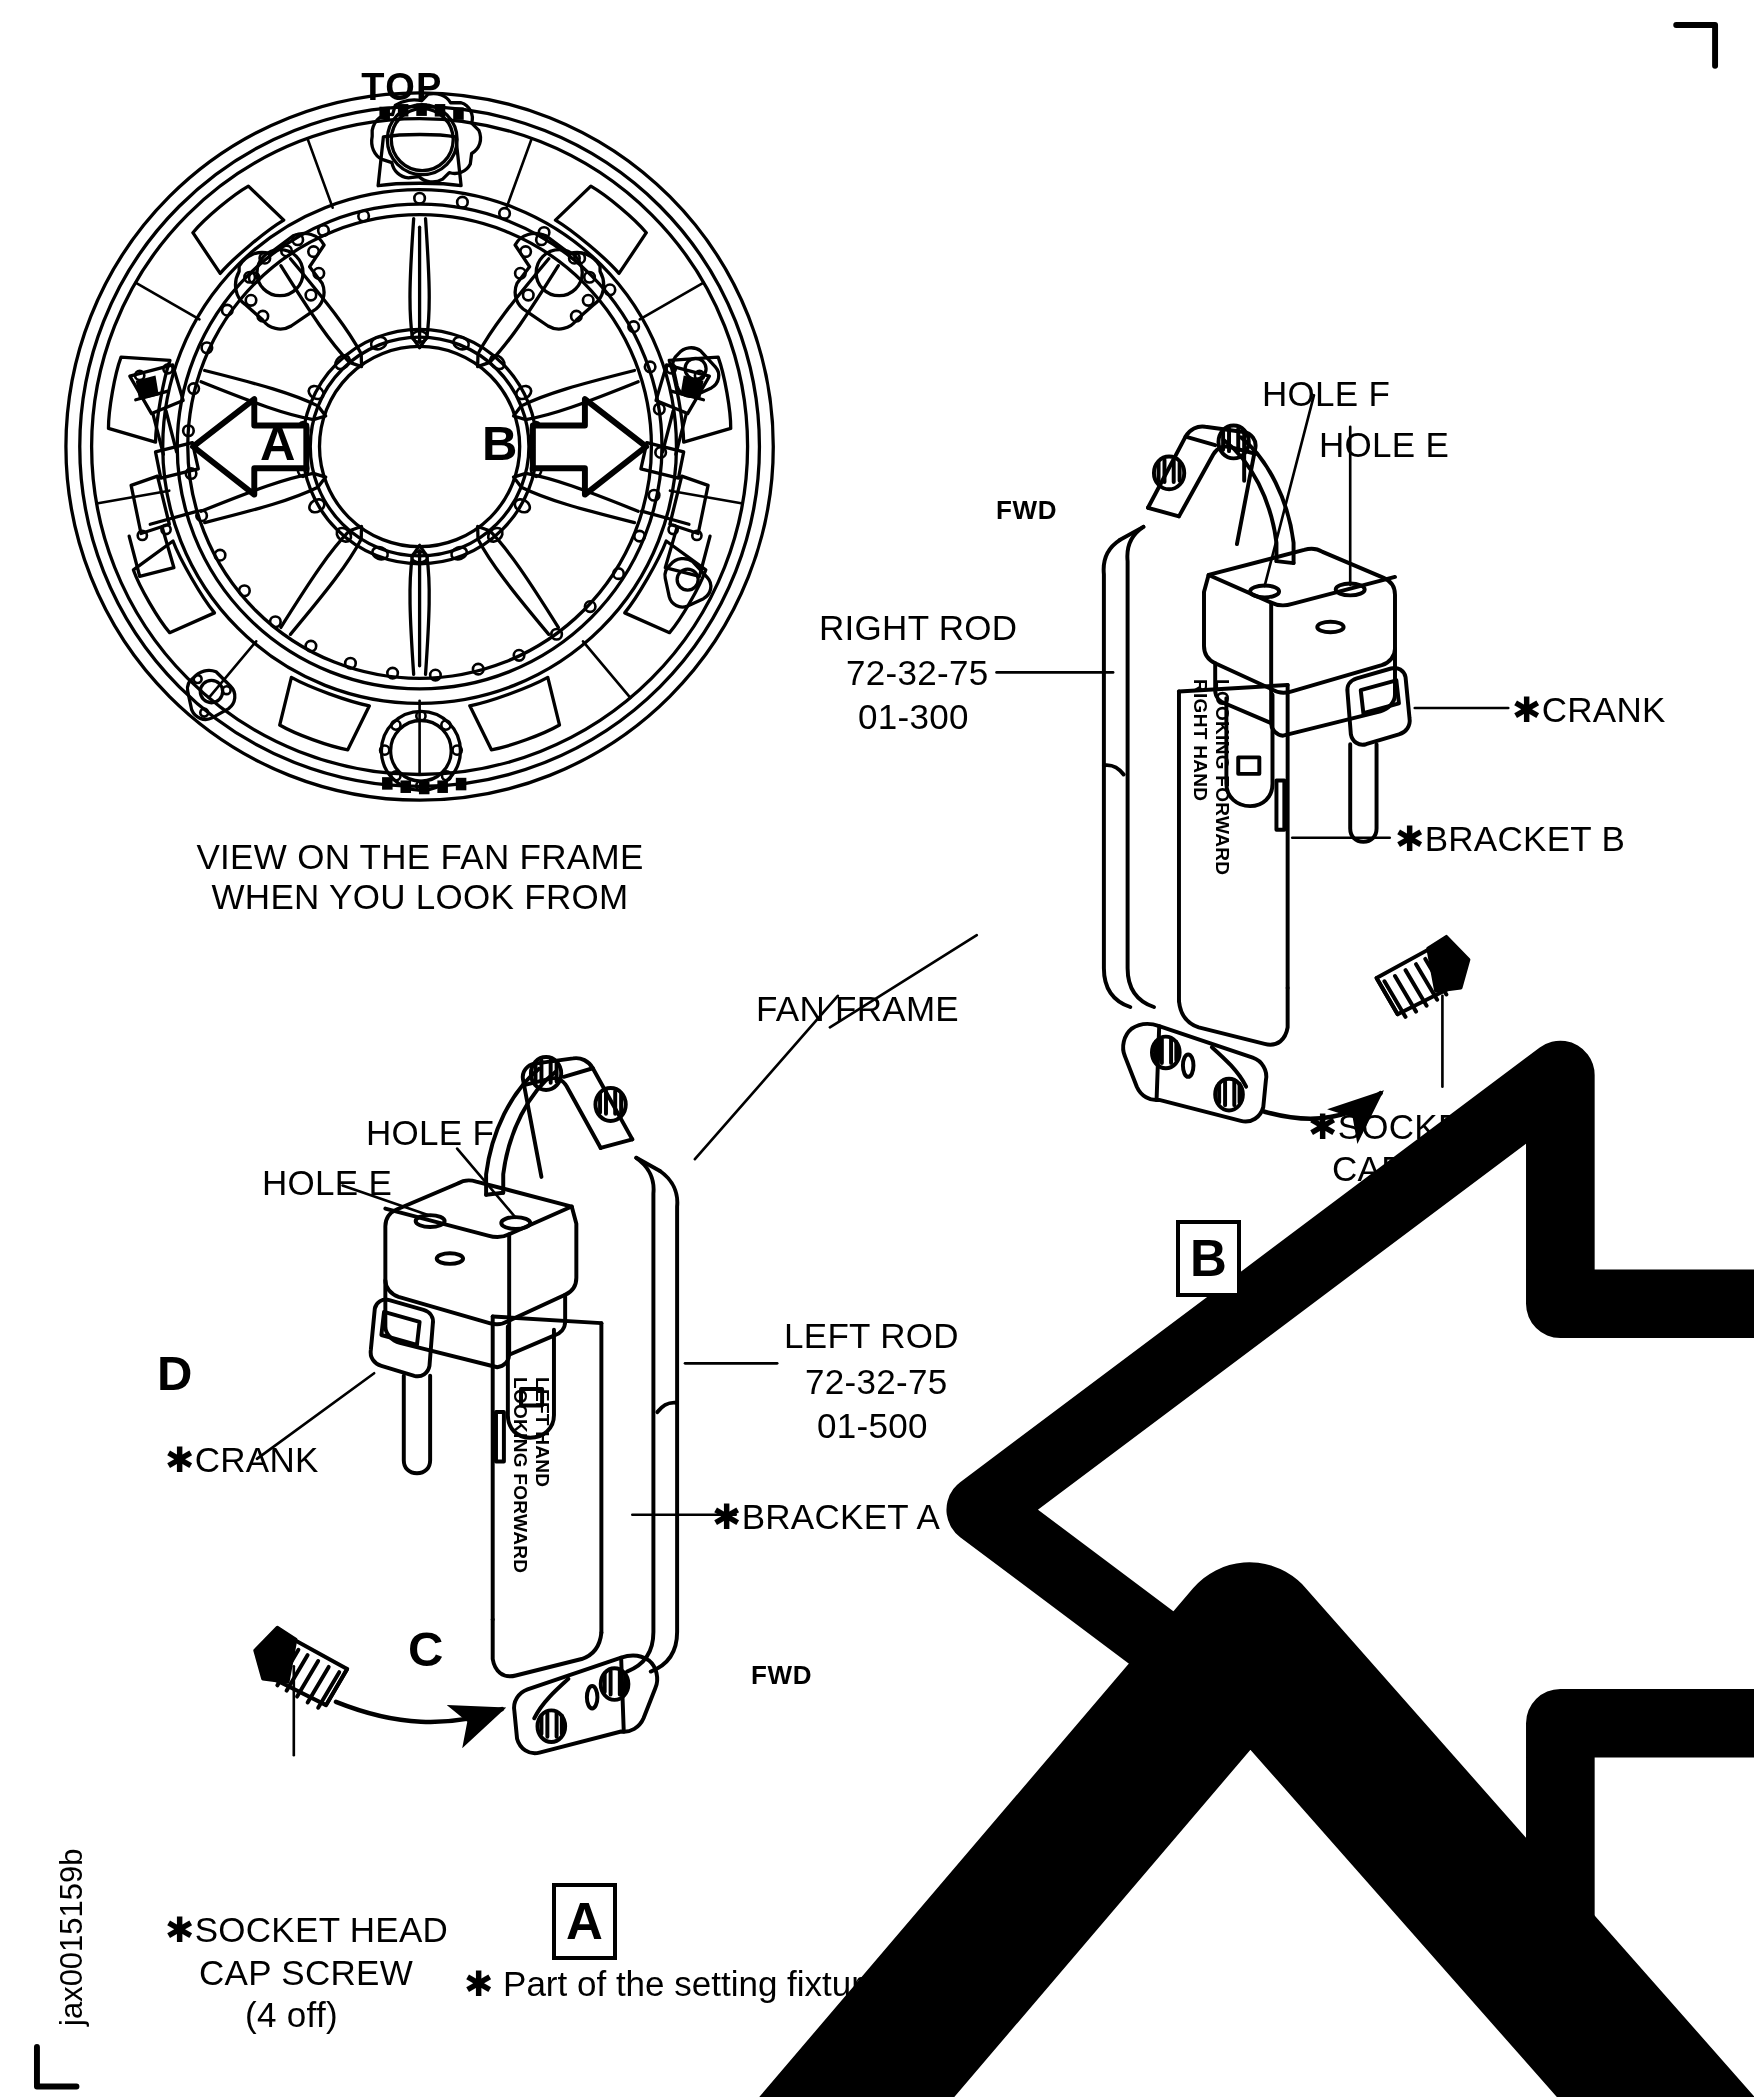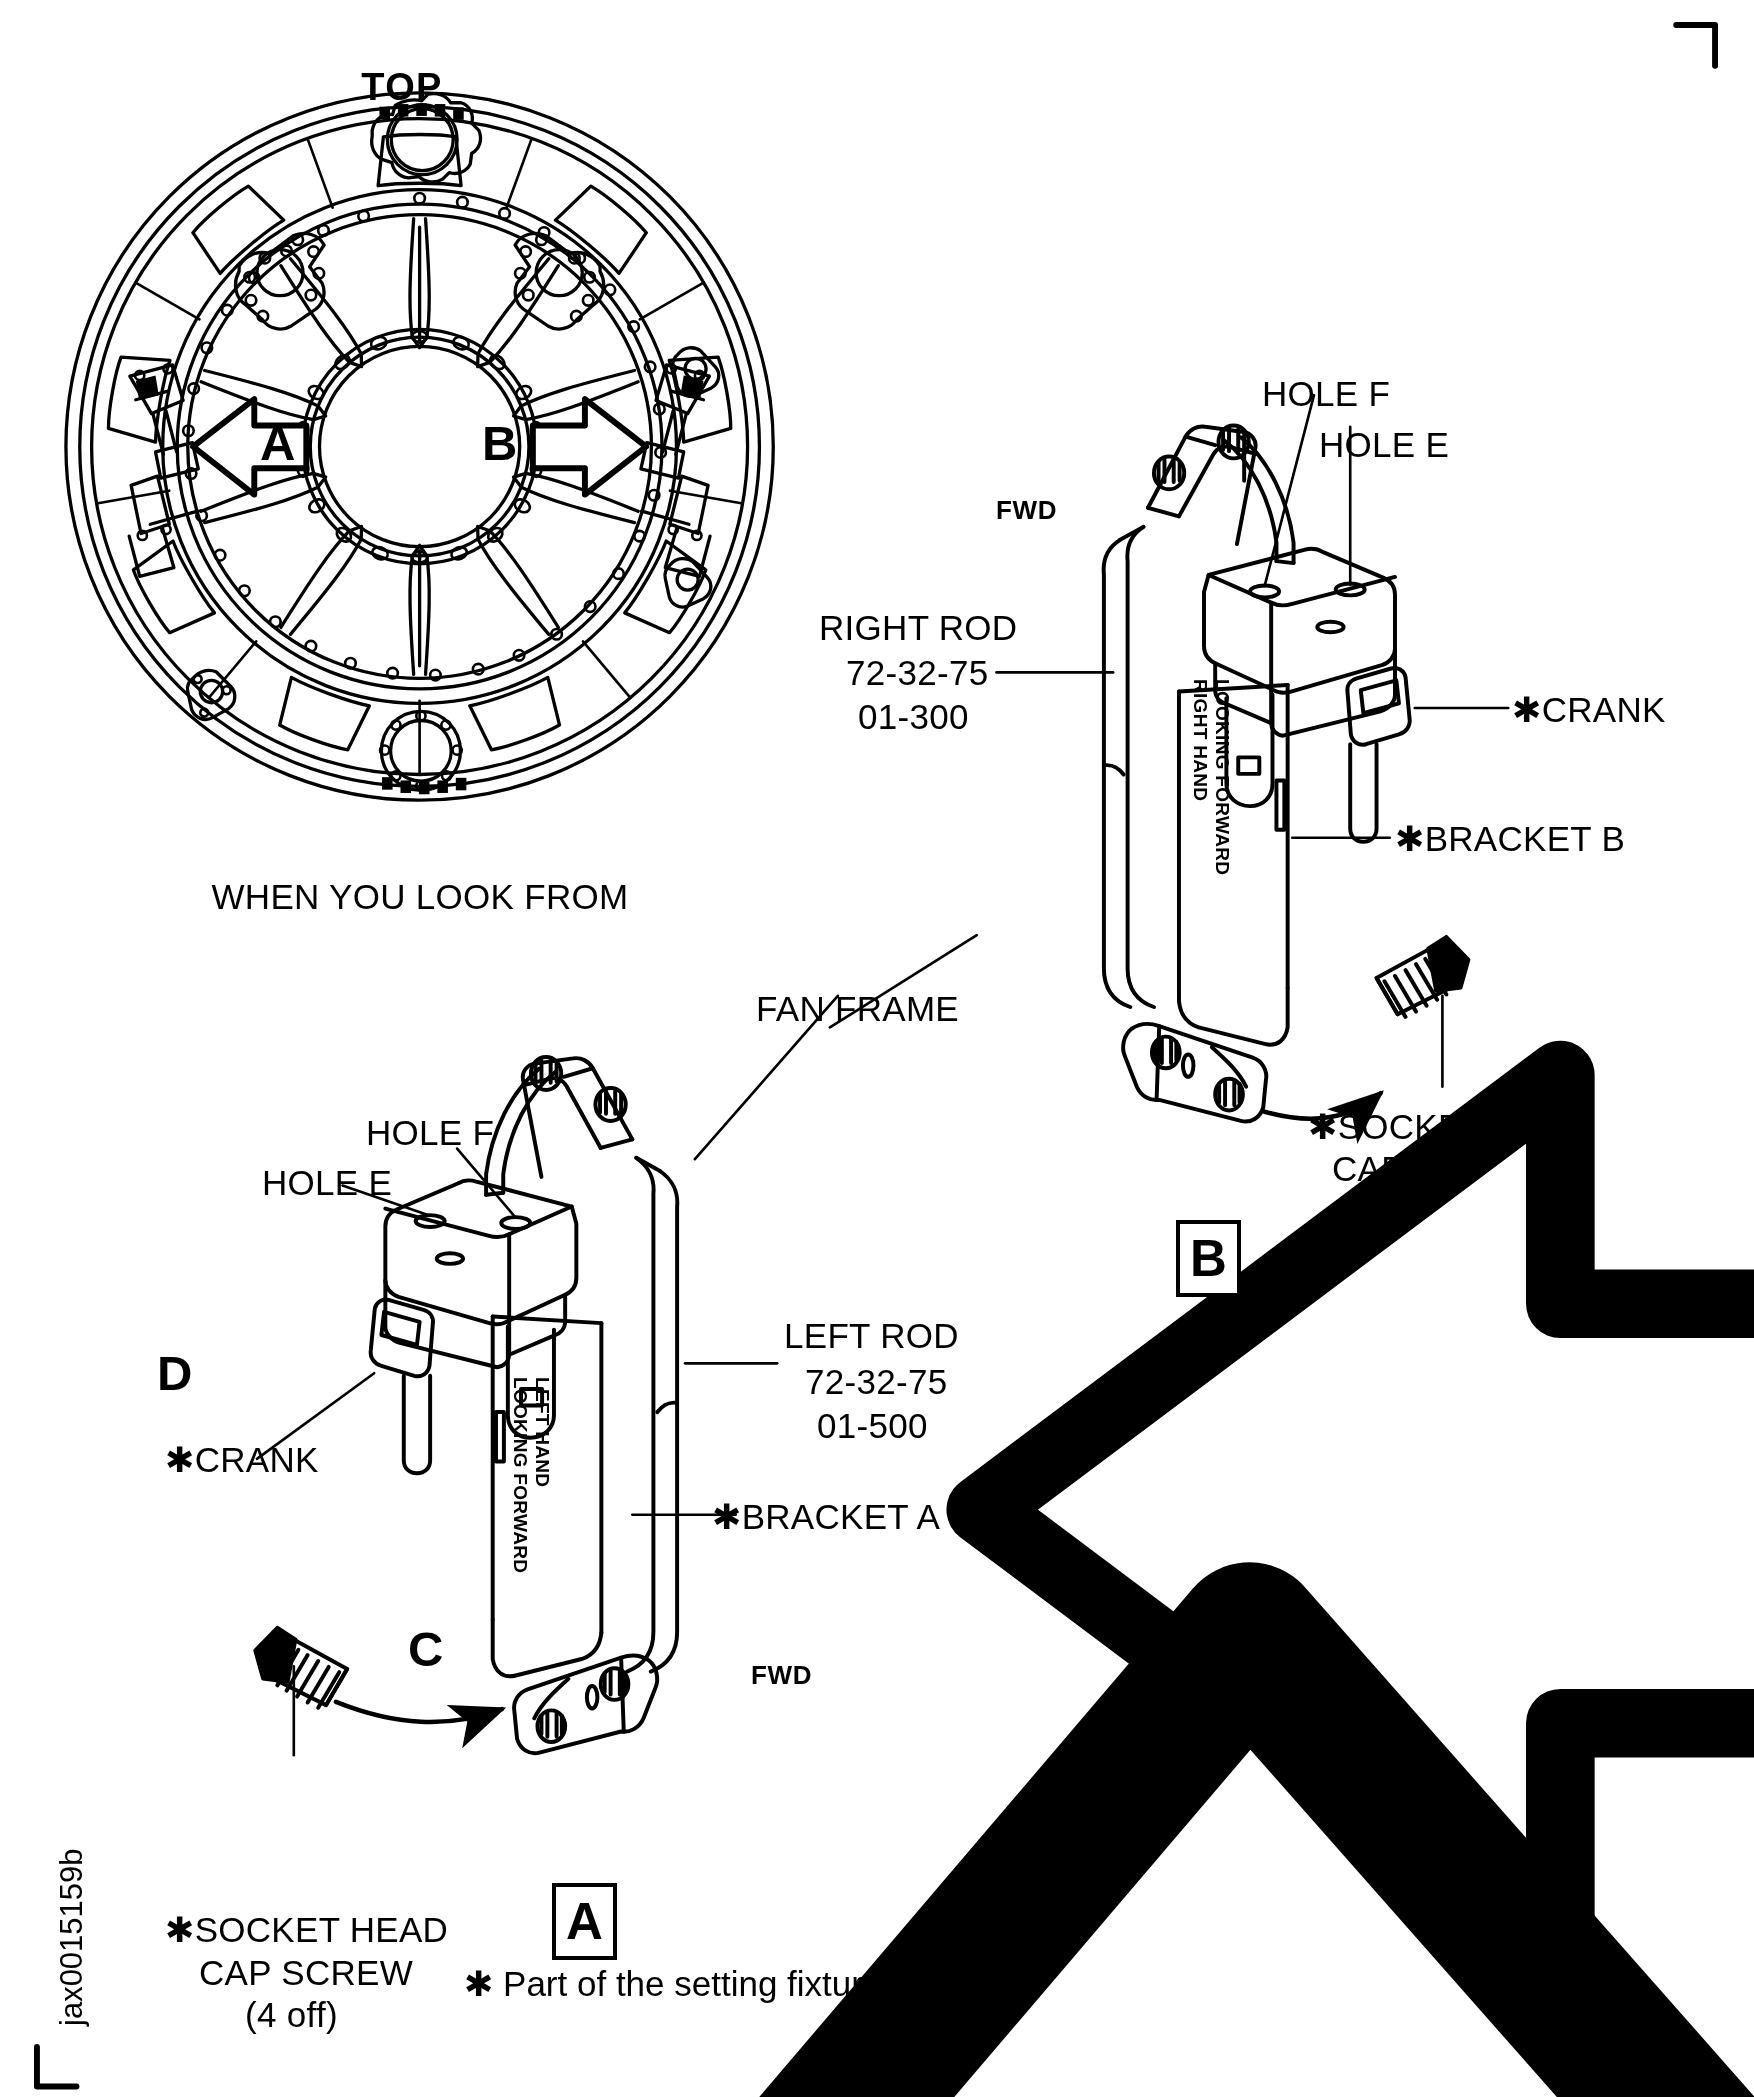--- a/index.html
+++ b/index.html
@@ -650,20 +650,21 @@
       </g>
 
     </g>
   </svg>
 
   <div class="lbl t-top" style="left:402px; top:109px; transform:translate(-50%,-100%);">TOP</div>
 
   <div class="lbl t-ltr" style="left:260px; top:416px;">A</div>
   <div class="lbl t-ltr" style="left:482px; top:416px;">B</div>
 
+  <div class="lbl t-view" style="left:420px; top:837px; transform:translateX(-50%);">VIEW ON THE FAN FRAME</div>
   <div class="lbl t-view" style="left:420px; top:877px; transform:translateX(-50%);">WHEN YOU LOOK FROM</div>
 
   <div class="lbl t-callout" style="left:756px; top:989px;">FAN FRAME</div>
 
   <div class="lbl t-callout" style="left:1262px; top:374px;">HOLE F</div>
   <div class="lbl t-callout" style="left:1319px; top:425px;">HOLE E</div>
 
   <div class="lbl t-callout" style="left:819px; top:608px;">RIGHT ROD</div>
   <div class="lbl t-callout" style="left:846px; top:653px;">72-32-75</div>
   <div class="lbl t-callout" style="left:858px; top:697px;">01-300</div>

